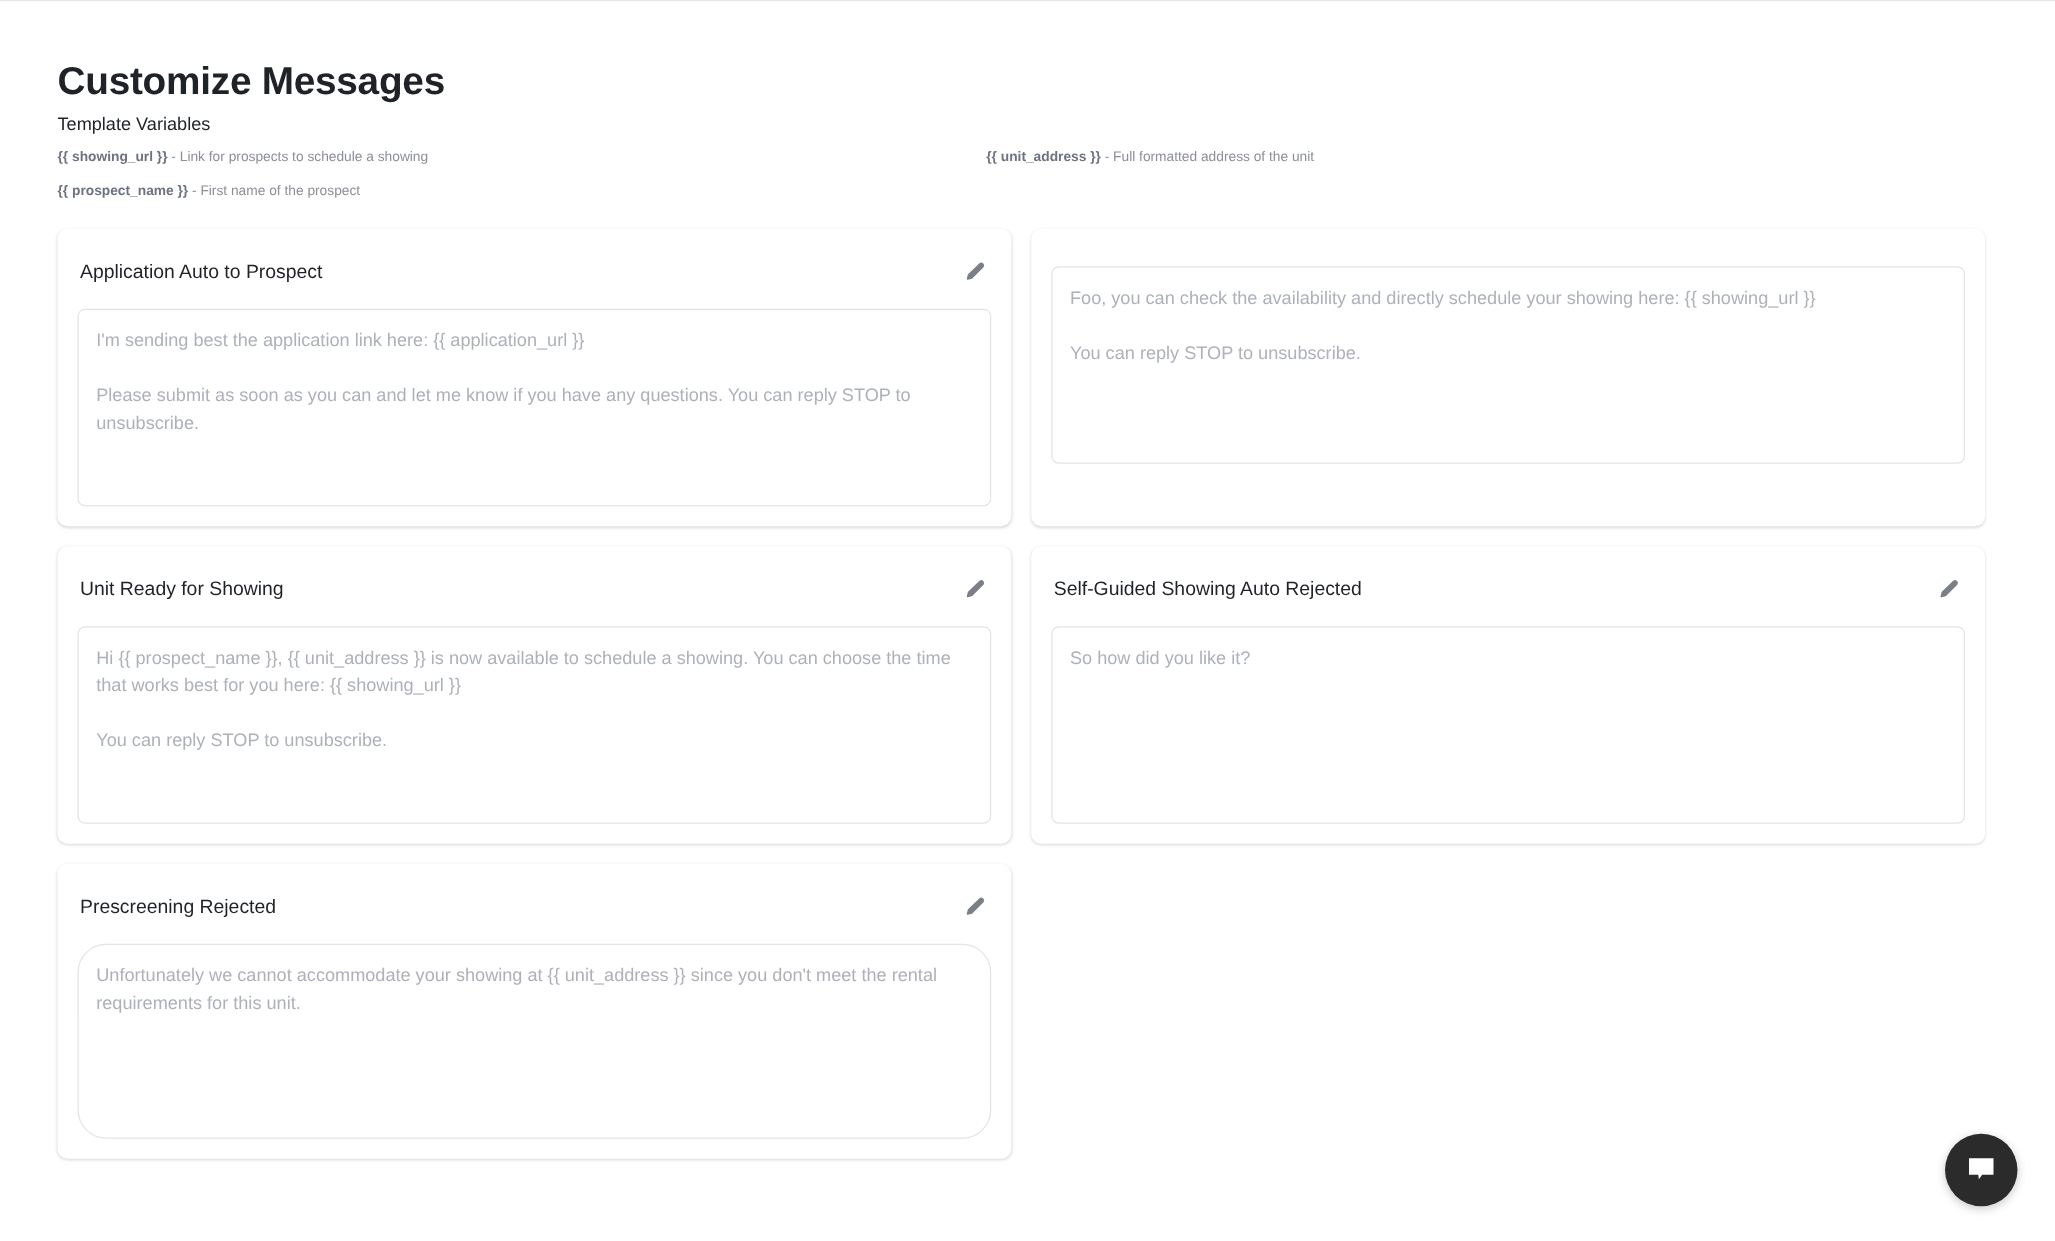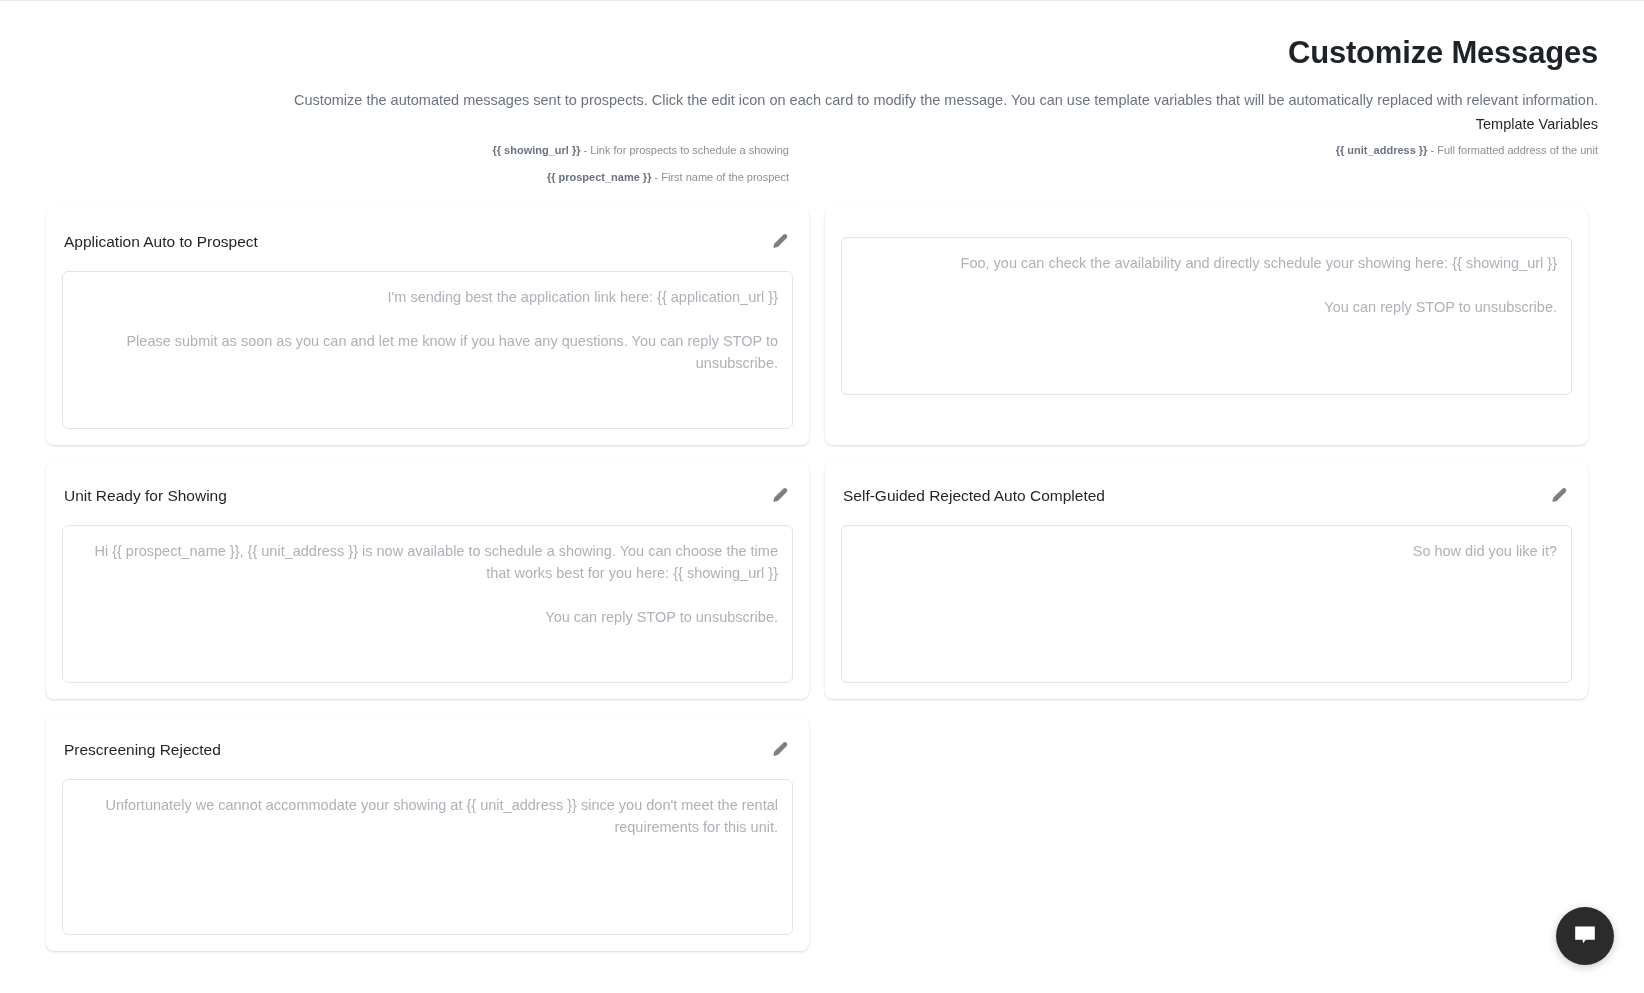--- a/index.html
+++ b/index.html
@@ -10,23 +10,22 @@
     height: 993px;
     background: #ffffff;
     font-family: "Liberation Sans", sans-serif;
     overflow: hidden;
   }
   .page {
     position: relative;
     width: 1644px;
     height: 993px;
     background: #ffffff;
-    padding: 4px 46px;
+    padding: 16px 46px;
     overflow: hidden;
-    text-align: right;
   }
   .top-rule {
     position: absolute;
     top: 0; left: 0; right: 0;
     height: 1px;
     background: #e8e8e8;
   }
   h1.page-title {
     margin: 0;
     padding-top: 28px;
@@ -116,21 +115,21 @@
   }
   .msg-box p {
     margin: 0;
     font-size: 14.5px;
     line-height: 22px;
     color: #adb1b8;
     font-weight: 400;
   }
   .msg-box p + p { margin-top: 22px; }
   .card.tall .msg-box { min-height: 158px; }
-  .card.short .msg-box { min-height: 156px; }
+  .card.short .msg-box { min-height: 156px; border-radius: 23px; }
   .chat-fab {
     position: absolute;
     right: 30px;
     bottom: 28px;
     width: 58px;
     height: 58px;
     border-radius: 50%;
     background: #2b2b2b;
     display: flex;
     align-items: center;
@@ -140,21 +139,20 @@
     box-shadow: 0 2px 8px rgba(0,0,0,0.22);
   }
 </style>
 </head>
 <body>
 
 <div class="page">
   <div class="top-rule"></div>
 
   <h1 class="page-title">Customize Messages</h1>
-  <p class="page-subtitle">Customize the automated messages sent to prospects. Click the edit icon on each card to modify the message. You can use template variables that will be automatically replaced with relevant information.</p>
 
   <div class="vars-title">Template Variables</div>
 
   <div class="vars-grid">
     <div class="var-row">
       <span class="var-name">{{ showing_url }}</span><span> - Link for prospects to schedule a showing</span>
     </div>
     <div class="var-row">
       <span class="var-name">{{ unit_address }}</span><span> - Full formatted address of the unit</span>
     </div>
@@ -198,21 +196,21 @@
         </button>
       </div>
       <div class="msg-box">
         <p>Hi {{ prospect_name }}, {{ unit_address }} is now available to schedule a showing. You can choose the time that works best for you here: {{ showing_url }}</p>
         <p>You can reply STOP to unsubscribe.</p>
       </div>
     </div>
 
     <div class="card tall">
       <div class="card-header">
-        <div class="card-title">Self-Guided Rejected Auto Completed</div>
+        <div class="card-title">Self-Guided Showing Auto Rejected</div>
         <button class="edit-btn" aria-label="edit">
           <svg width="17" height="17" viewBox="0 0 24 24" fill="none" stroke="#7b7f86" stroke-width="2" stroke-linecap="round" stroke-linejoin="round">
             <path d="M17 3a2.3 2.3 0 0 1 3.2 3.2L7.5 18.9 3 20l1.1-4.5L17 3z" fill="#7b7f86" stroke="#7b7f86"></path>
           </svg>
         </button>
       </div>
       <div class="msg-box">
         <p>So how did you like it?</p>
       </div>
     </div>

